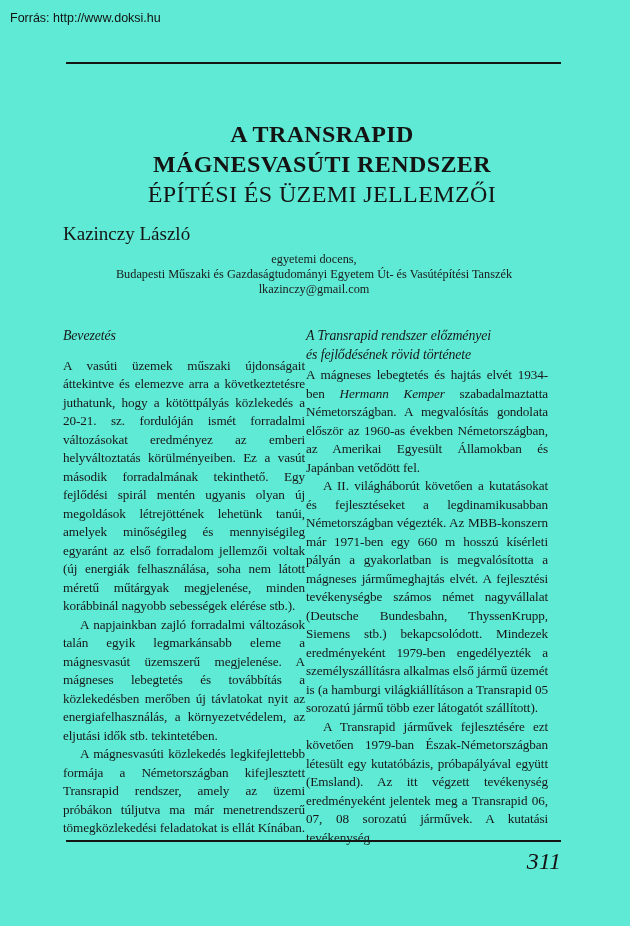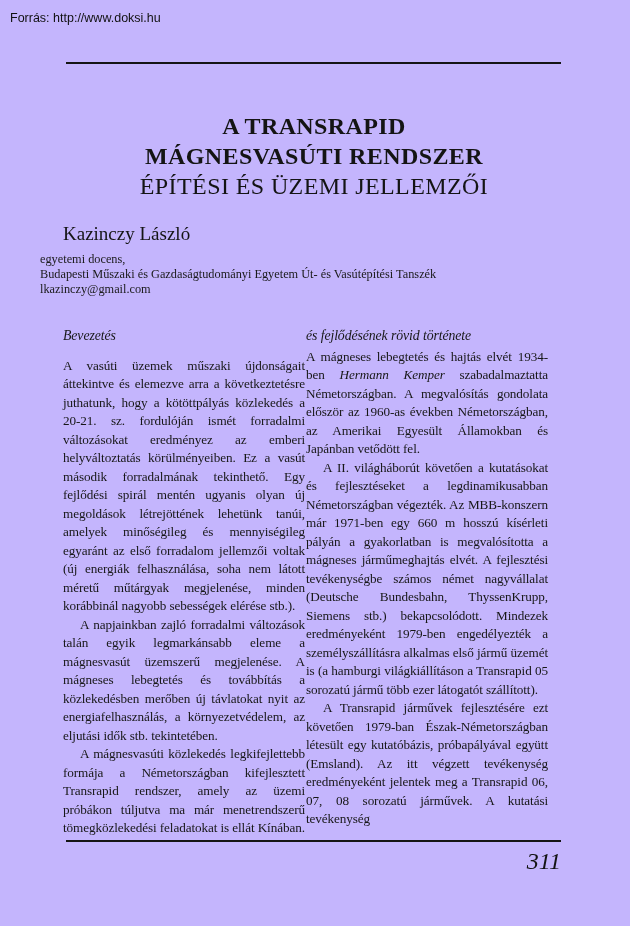--- a/index.html
+++ b/index.html
@@ -1,20 +1,20 @@
 <!DOCTYPE html>
 <html lang="hu"><head>
 <meta charset="utf-8">
 <style>
   html, body { margin: 0; padding: 0; background: #ffffff; }
   .page {
     position: relative;
     width: 630px;
     height: 926px;
-    background: #c4b5fd;
+    background: #5eead4;
     font-family: "Liberation Serif", serif;
     color: #1a1a1a;
     overflow: hidden;
   }
   .source-note {
     position: absolute;
     top: 11px;
     left: 10px;
     font-family: "Liberation Sans", sans-serif;
     font-size: 12.5px;
@@ -62,20 +62,21 @@
     width: 502px;
     text-align: left;
     font-size: 19px;
     color: #151515;
   }
   .affiliation-block {
     position: absolute;
     top: 252px;
     left: 40px;
     width: 548px;
+    text-align: center;
     font-size: 12.3px;
     line-height: 14.8px;
     color: #1a1a1a;
   }
   .columns {
     position: absolute;
     top: 327px;
     left: 63px;
     width: 502px;
     display: flex;
@@ -121,21 +122,21 @@
 </style>
 </head>
 <body>
 
 <div class="page">
 
   <div class="source-note">Forrás: http://www.doksi.hu</div>
 
   <div class="header-rule"></div>
 
-  <h1 class="title-block" style="margin:0;">
+  <h1 class="title-block" style="margin:8px;">
     <span class="title-line w-bold">A TRANSRAPID</span>
     <span class="title-line w-bold">MÁGNESVASÚTI RENDSZER</span>
     <span class="title-line w-reg">ÉPÍTÉSI ÉS ÜZEMI JELLEMZŐI</span>
   </h1>
 
   <div class="author-name">Kazinczy László</div>
 
   <div class="affiliation-block">
     <div>egyetemi docens,</div>
     <div>Budapesti Műszaki és Gazdaságtudományi Egyetem Út- és Vasútépítési Tanszék</div>
@@ -148,20 +149,21 @@
           <span style="display: block;">Bevezetés</span>
         </h2>
       <div class="col-body">
           <p><span>A vasúti üzemek műszaki újdonságait áttekintve és elemezve arra a következtetésre juthatunk, hogy a kötöttpályás közlekedés a 20-21. sz. fordulóján ismét forradalmi változásokat eredményez az emberi helyváltoztatás körülményeiben. Ez a vasút második forradalmának tekinthető. Egy fejlődési spirál mentén ugyanis olyan új megoldások létrejöttének lehetünk tanúi, amelyek minőségileg és mennyiségileg egyaránt az első forradalom jellemzői voltak (új energiák felhasználása, soha nem látott méretű műtárgyak megjelenése, minden korábbinál nagyobb sebességek elérése stb.).</span></p>
           <p><span>A napjainkban zajló forradalmi változások talán egyik legmarkánsabb eleme a mágnesvasút üzemszerű megjelenése. A mágneses lebegtetés és továbbítás a közlekedésben merőben új távlatokat nyit az energiafelhasználás, a környezetvédelem, az eljutási idők stb. tekintetében.</span></p>
           <p><span>A mágnesvasúti közlekedés legkifejlettebb formája a Németországban kifejlesztett Transrapid rendszer, amely az üzemi próbákon túljutva ma már menetrendszerű tömegközlekedési feladatokat is ellát Kínában.</span></p>
         </div>
     </div>
     <div class="column">
       <h2 class="col-heading gap-small">
+          <span style="display: block;">A Transrapid rendszer előzményei</span>
           <span style="display: block;">és fejlődésének rövid története</span>
         </h2>
       <div class="col-body">
           <p><span>A mágneses lebegtetés és hajtás elvét 1934-ben </span><span class="italic">Hermann Kemper</span><span> szabadalmaztatta Németországban. A megvalósítás gondolata először az 1960-as években Németországban, az Amerikai Egyesült Államokban és Japánban vetődött fel.</span></p>
           <p><span>A II. világháborút követően a kutatásokat és fejlesztéseket a legdinamikusabban Németországban végezték. Az MBB-konszern már 1971-ben egy 660 m hosszú kísérleti pályán a gyakorlatban is megvalósította a mágneses járműmeghajtás elvét. A fejlesztési tevékenységbe számos német nagyvállalat (Deutsche Bundesbahn, ThyssenKrupp, Siemens stb.) bekapcsolódott. Mindezek eredményeként 1979-ben engedélyezték a személyszállításra alkalmas első jármű üzemét is (a hamburgi világkiállításon a Transrapid 05 sorozatú jármű több ezer látogatót szállított).</span></p>
           <p><span>A Transrapid járművek fejlesztésére ezt követően 1979-ban Észak-Németországban létesült egy kutatóbázis, próbapályával együtt (Emsland). Az itt végzett tevékenység eredményeként jelentek meg a Transrapid 06, 07, 08 sorozatú járművek. A kutatási tevékenység</span></p>
         </div>
     </div>
   </div>
 

